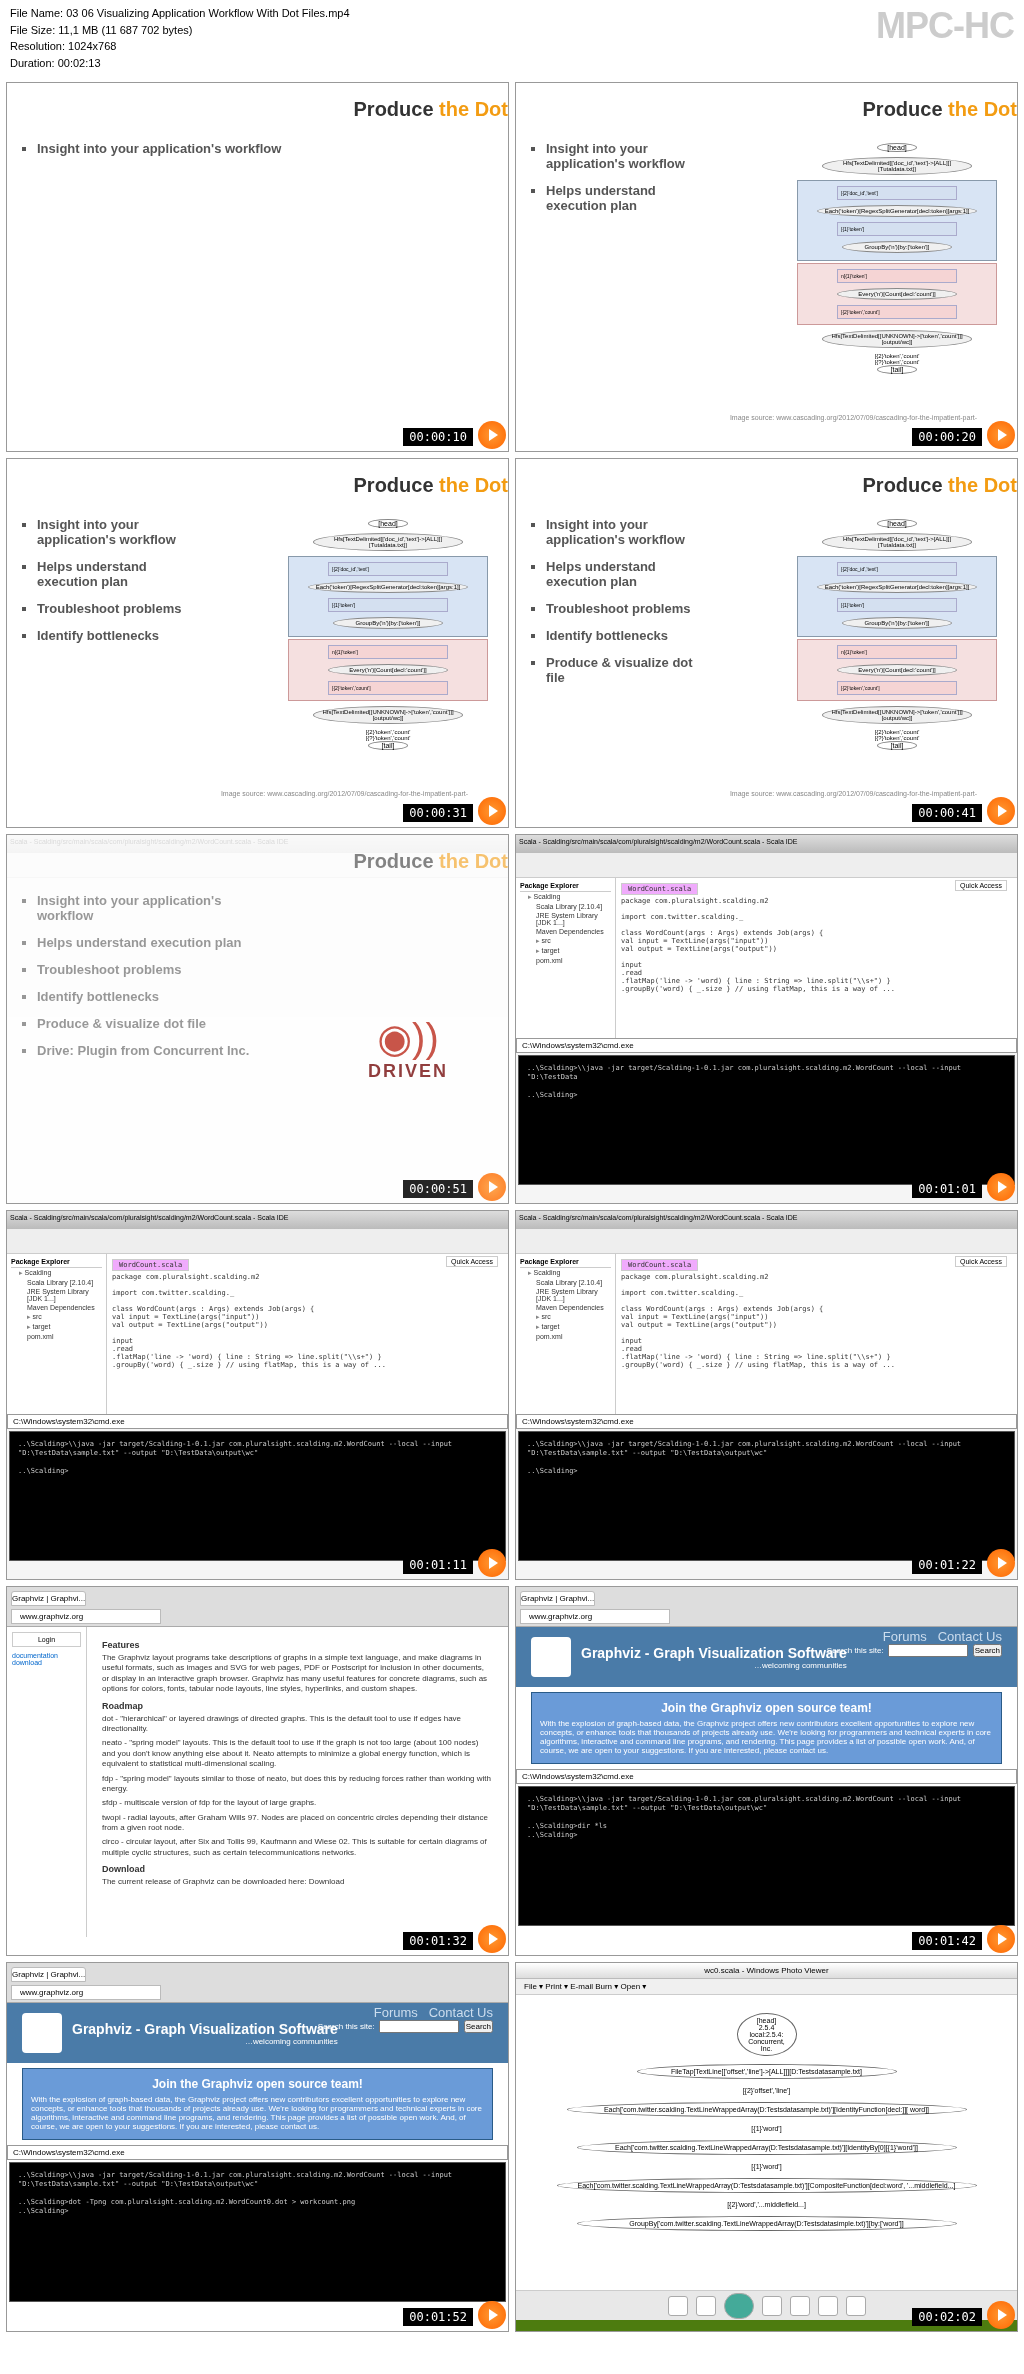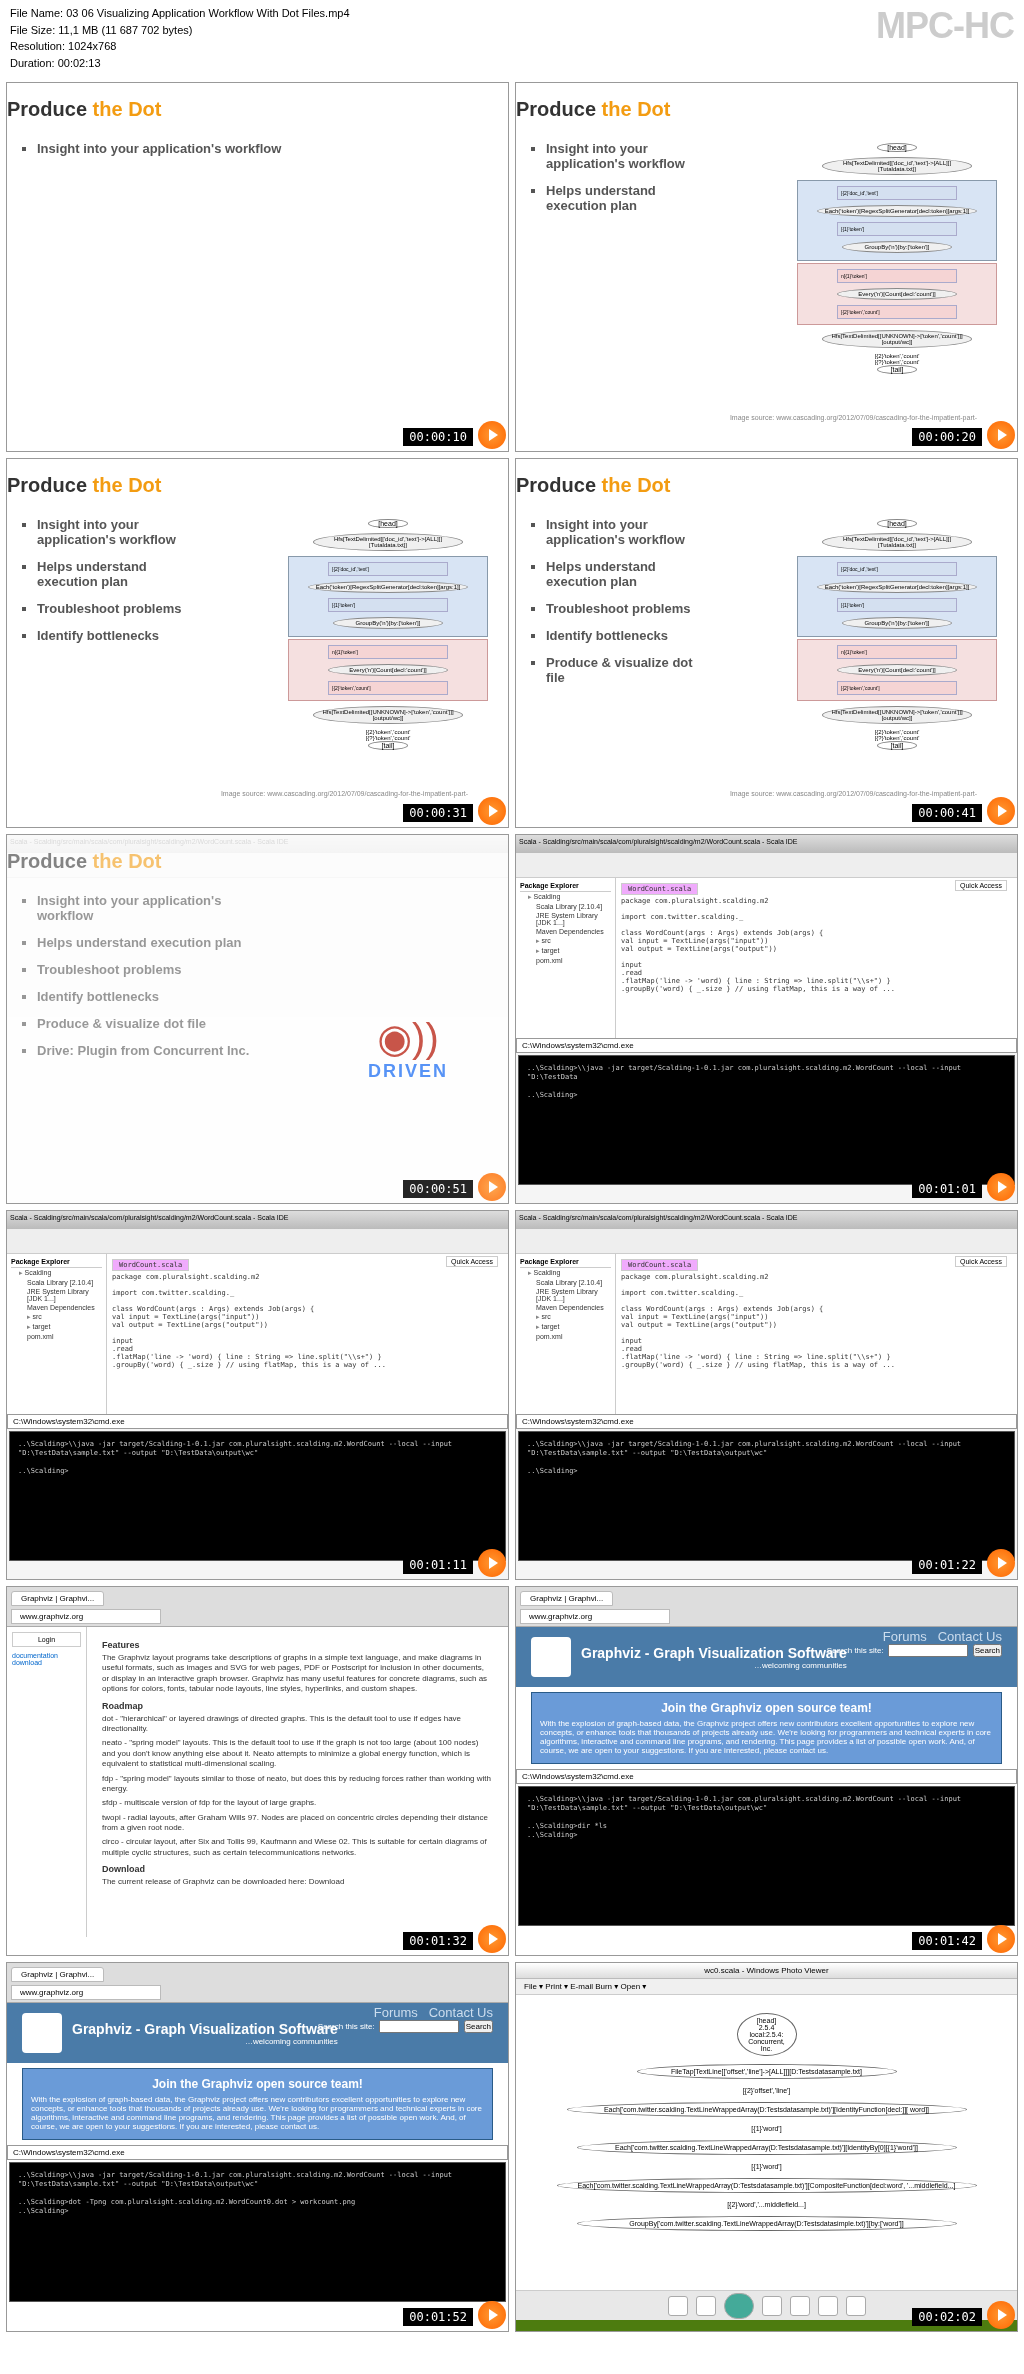--- a/index.html
+++ b/index.html
@@ -2,21 +2,21 @@
 <html><head>
 <meta charset="utf-8">
 <style>
 * { margin: 0; padding: 0; box-sizing: border-box; }
 body { font-family: Arial, sans-serif; background: #fff; width: 1024px; }
 .header { padding: 5px 10px; display: flex; justify-content: space-between; align-items: flex-start; }
 .file-info { font-size: 11px; line-height: 1.5; color: #000; }
 .logo { font-size: 36px; font-weight: bold; color: #ccc; letter-spacing: -1px; }
 .grid { display: grid; grid-template-columns: 1fr 1fr; gap: 6px; padding: 6px; }
 .thumb { border: 1px solid #999; background: #fff; height: 370px; position: relative; overflow: hidden; }
-.slide-title { text-align: left; font-size: 20px; font-weight: bold; padding: 15px 0 20px; }
+.slide-title { text-align: right; font-size: 20px; font-weight: bold; padding: 15px 0 20px; }
 .slide-title .orange { color: #f39c12; }
 .slide-title .dark { color: #333; }
 .bullets { padding: 0 30px; font-size: 13px; color: #555; }
 .bullets li { list-style: square; margin-bottom: 12px; font-weight: bold; }
 .timestamp { position: absolute; bottom: 5px; right: 35px; background: #000; color: #fff; font-size: 12px; padding: 2px 6px; font-family: monospace; }
 .play-btn { position: absolute; bottom: 2px; right: 2px; width: 28px; height: 28px; background: radial-gradient(circle, #ff9933, #ff6600); border-radius: 50%; display: flex; align-items: center; justify-content: center; }
 .play-btn::after { content: ''; border-left: 9px solid #fff; border-top: 6px solid transparent; border-bottom: 6px solid transparent; margin-left: 2px; }
 .diagram { position: absolute; right: 20px; top: 60px; width: 200px; height: 280px; }
 .diagram-box { border: 1px solid #888; background: #f0f0f0; font-size: 6px; padding: 2px; margin: 5px auto; width: 150px; border-radius: 50%; text-align: center; }
 .diagram-rect { background: #d4e0f0; border: 1px solid #aac; font-size: 5px; padding: 3px; margin: 3px auto; width: 120px; }
@@ -29,35 +29,35 @@
 .ide-body { display: flex; height: 160px; }
 .ide-sidebar { width: 100px; background: #fff; border-right: 1px solid #ccc; font-size: 7px; padding: 4px; }
 .ide-tree-item { padding: 1px 0 1px 8px; color: #333; }
 .ide-folder::before { content: '▸ '; color: #888; }
 .ide-editor { flex: 1; background: #fff; font-size: 7px; padding: 5px; font-family: monospace; color: #333; }
 .ide-tab { display: inline-block; background: #f0abfc; border: 1px solid #ccc; padding: 1px 6px; font-size: 7px; margin-bottom: 2px; }
 .terminal { background: #000; color: #ccc; font-family: monospace; font-size: 7px; padding: 8px; height: 130px; border: 1px solid #555; margin: 2px; line-height: 1.3; overflow: hidden; }
 .terminal-title { background: #fff; color: #000; border: 1px solid #999; font-size: 8px; padding: 2px 5px; }
 .driven-logo { position: absolute; right: 60px; top: 180px; text-align: center; }
 .driven-icon { font-size: 40px; color: #c0392b; }
-.driven-text { font-size: 18px; font-weight: bold; color: #3b82f6; letter-spacing: 2px; text-align: right; }
+.driven-text { font-size: 18px; font-weight: bold; color: #7f1d1d; letter-spacing: 2px; text-align: right; }
 .graphviz-header { background: #4a7ba8; color: #fff; padding: 10px 15px; display: flex; align-items: center; }
 .graphviz-logo { width: 40px; height: 40px; background: #fff; border-radius: 4px; margin-right: 10px; display:flex; align-items:center; justify-content:center; font-size:20px; }
 .graphviz-title { font-size: 14px; font-weight: bold; }
 .graphviz-sub { font-size: 8px; text-align: right; }
 .graphviz-search { position: absolute; right: 15px; top: 12px; }
 .graphviz-search input { font-size: 8px; width: 80px; }
 .graphviz-links { position: absolute; right: 15px; top: 2px; font-size: 13px; color: #cde; }
 .graphviz-join { background: #6a9bd8; border: 1px solid #2a5b88; margin: 5px 15px; padding: 8px; font-size: 8px; color: #fff; }
 .graphviz-join h3 { text-align: center; font-size: 12px; color: #fff; margin-bottom: 4px; }
 .graphviz-content { padding: 7px 15px; font-size: 8px; color: #333; }
 .graphviz-content h4 { font-size: 9px; margin: 6px 0 3px; }
 .graphviz-content p { margin-bottom: 4px; line-height: 1.3; }
 .browser-top { height: 40px; background: #ddd; border-bottom: 1px solid #aaa; font-size: 8px; padding: 4px; }
-.browser-tab { display: inline-block; background: #fff; border: 1px solid #bbb; padding: 2px 9px; border-radius: 3px 3px 0 0; font-size: 8px; }
+.browser-tab { display: inline-block; background: #fff; border: 1px solid #bbb; padding: 2px 0; border-radius: 3px 3px 0 0; font-size: 8px; }
 .browser-url { background: #fff; border: 1px solid #bbb; padding: 2px 8px; margin-top: 3px; font-size: 8px; display: inline-block; width: 150px; }
 .photo-viewer { background: #4d7c0f; }
 .pv-title { background: linear-gradient(#fff,#ddd); font-size: 8px; padding: 3px; text-align: center; border-bottom: 1px solid #bbb; }
 .pv-toolbar { background: #f0f0f0; font-size: 8px; padding: 3px 8px; border-bottom: 1px solid #ccc; }
 .pv-content { background: #fff; padding: 10px; height: 295px; position: relative; overflow: hidden; }
 .pv-node { border: 1px solid #666; border-radius: 50%; padding: 3px 8px; font-size: 7px; margin: 8px auto; text-align: center; background: #fff; }
 .pv-bottom { background: #e8e8e8; height: 30px; border-top: 1px solid #ccc; display:flex; justify-content:center; align-items:center; gap:8px; }
 .pv-ctrl { width: 20px; height: 20px; background: #fff; border: 1px solid #aaa; border-radius: 3px; }
 .quick-access { position: absolute; right: 10px; top: 45px; font-size: 7px; border: 1px solid #ccc; padding: 1px 4px; background: #fff; }
 </style>

